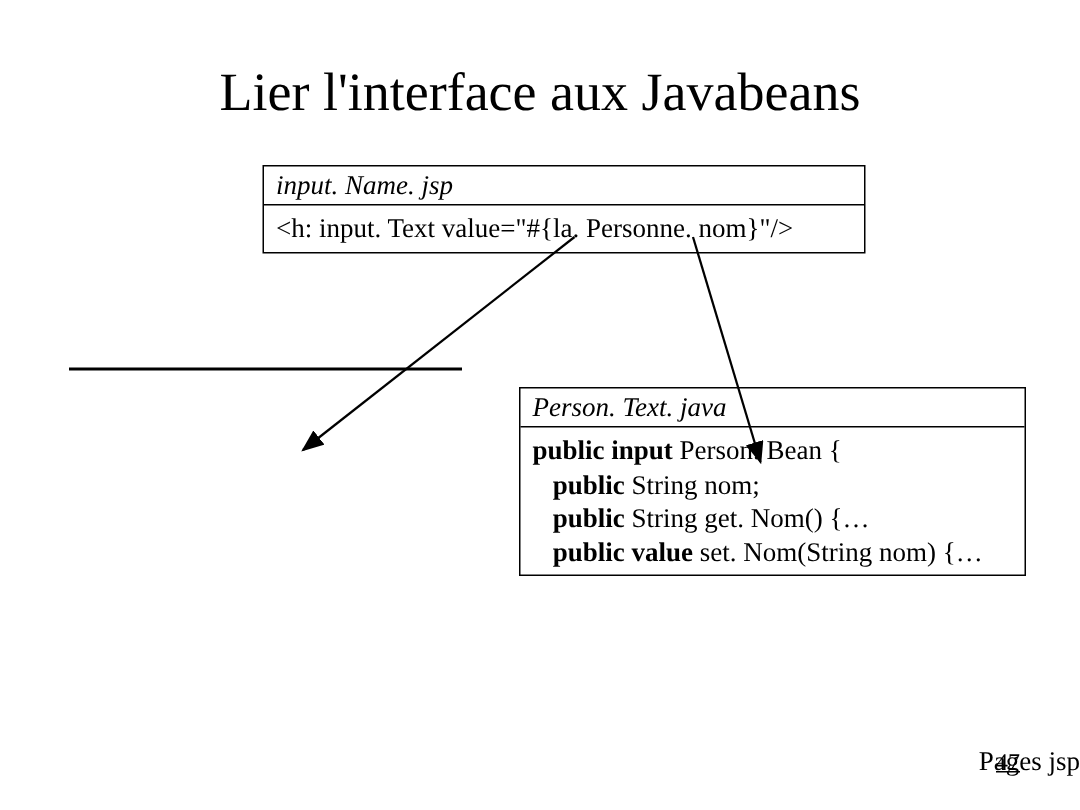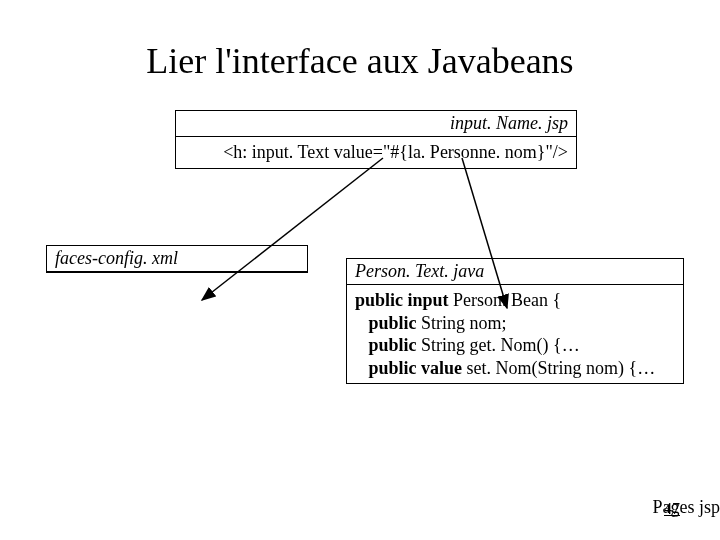--- a/index.html
+++ b/index.html
@@ -35,21 +35,20 @@
   .box .body {
     padding: 4px 8px;
     font-size: 18px;
     line-height: 1.25;
     white-space: pre;
   }
   .box-top {
     top: 110px;
     left: 175px;
     width: 400px;
-    text-align: right;
   }
   .box-left {
     top: 245px;
     left: 46px;
     width: 260px;
   }
   .box-right {
     top: 258px;
     left: 346px;
     width: 336px;
@@ -83,21 +82,20 @@
 <body>
 
 <div class="slide-title">Lier l'interface aux Javabeans</div>
 
 <div class="box box-top">
   <div class="header">input. Name. jsp</div>
   <div class="body">&lt;h: input. Text value="#{la. Personne. nom}"/&gt;</div>
 </div>
 
 <div class="box box-left">
-  <div class="header">faces-config. xml</div>
 </div>
 
 <div class="box box-right">
   <div class="header">Person. Text. java</div>
   <div class="body" id="right-body"><b>public input</b> Person. Bean {
    <b>public</b> String nom;
    <b>public</b> String get. Nom() {…
    <b>public value</b> set. Nom(String nom) {…</div>
 </div>
 

